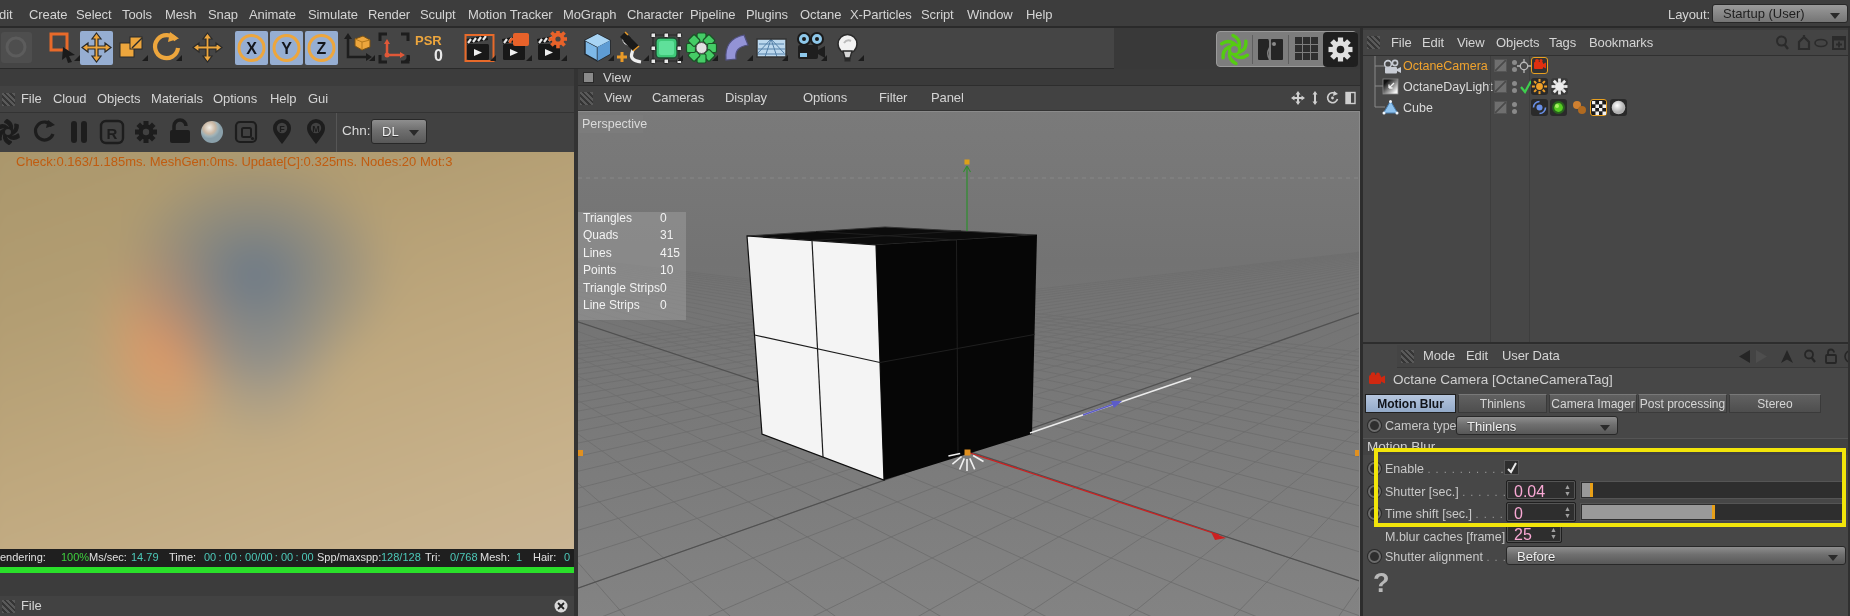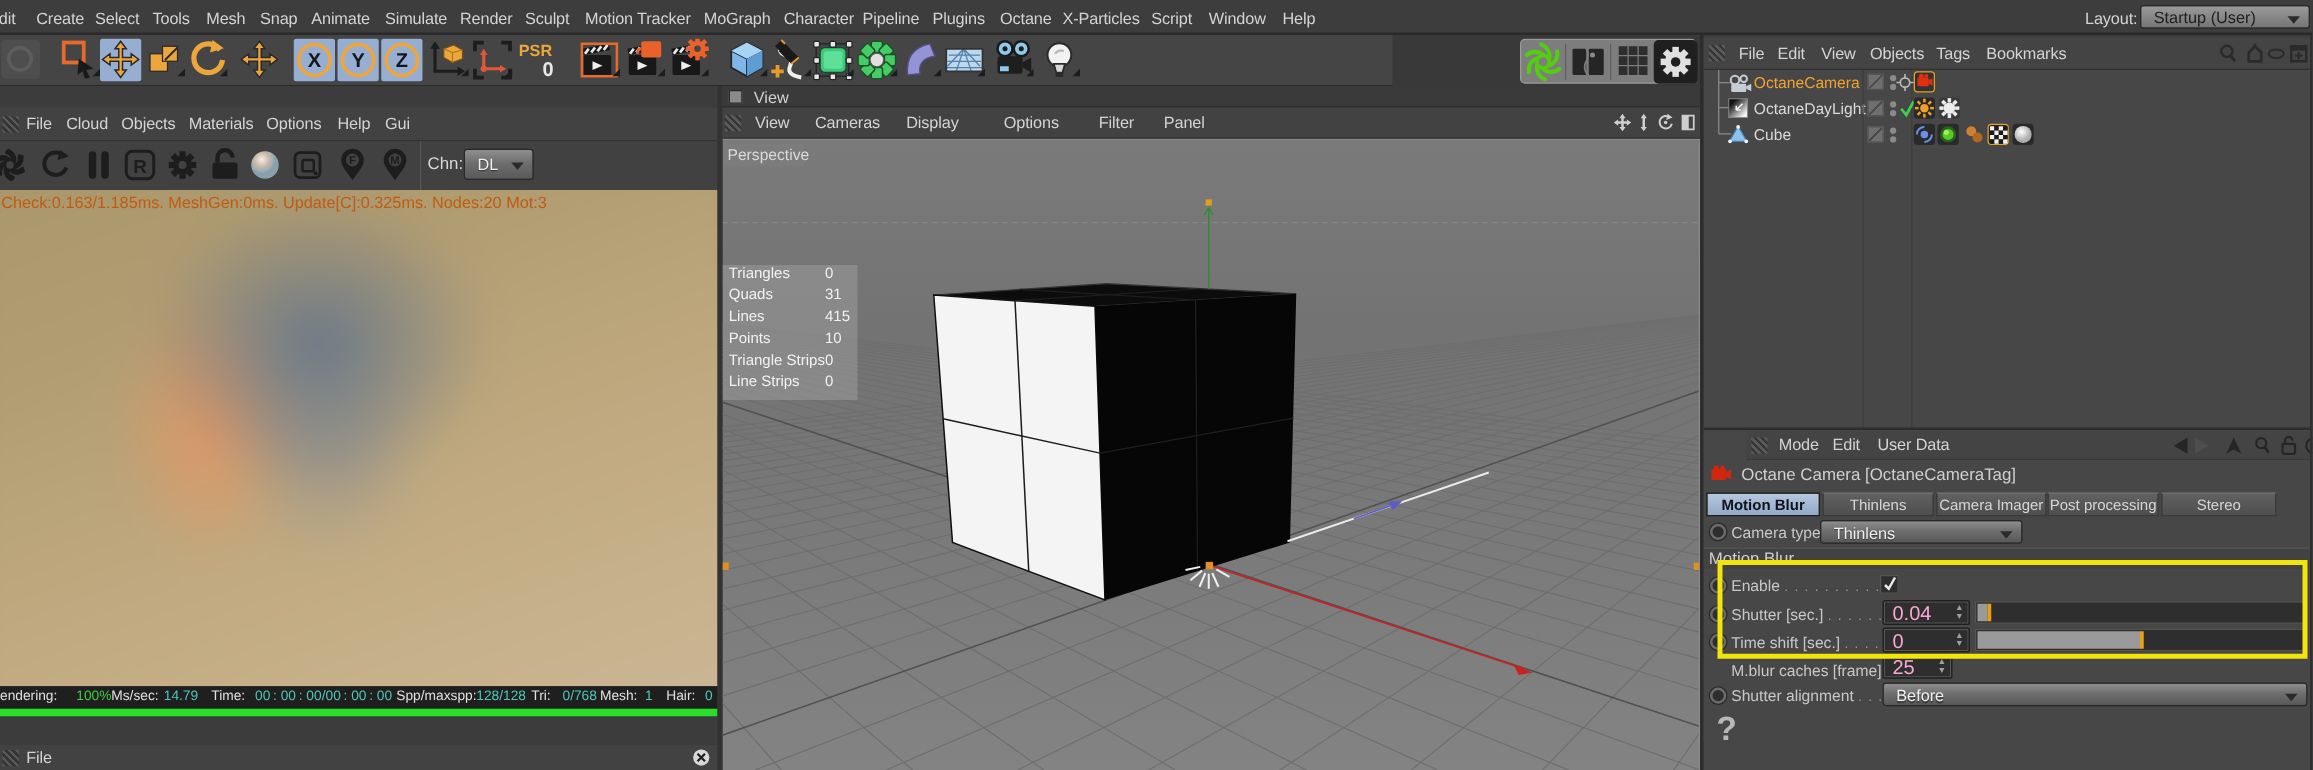--- a/index.html
+++ b/index.html
@@ -367,21 +367,21 @@
           </svg></div>
         <div class="abs" style="left:336px;top:0;width:1px;height:39px;background:#565656;"></div>
         <span class="abs" style="left:342px;top:10px;color:#d8d8d8;font-size:13.5px;">Chn:</span>
         <div class="ddl" style="left:371px;top:6px;width:56px;height:25px;">
           <span class="t" style="top:4px;">DL</span>
           <span class="a"></span>
         </div>
       </div>
       <div class="abs" style="left:0;top:83px;width:574px;height:397px;overflow:hidden;">
         <div class="abs" style="left:-40px;top:-40px;width:660px;height:480px;background:radial-gradient(178px 150px at 295px 162px, rgba(92,113,140,0.85), rgba(92,113,140,0) 78%) no-repeat,radial-gradient(105px 115px at 302px 248px, rgba(128,136,150,0.52), rgba(128,136,150,0) 75%) no-repeat,radial-gradient(100px 150px at 208px 228px, rgba(232,150,98,0.9), rgba(232,150,98,0) 74%) no-repeat,linear-gradient(160deg,#a8956a, #b29d72 30%, #bfa87e 55%, #c8b28c 80%, #cbb79a);filter:blur(17px);"></div>
-        <span class="abs" style="left:1px;top:2px;color:#c05c10;font-size:13px;">Check:0.163/1.185ms. MeshGen:0ms. Update[C]:0.325ms. Nodes:20 Mot:3</span>
+        <span class="abs" style="left:16px;top:2px;color:#c05c10;font-size:13px;">Check:0.163/1.185ms. MeshGen:0ms. Update[C]:0.325ms. Nodes:20 Mot:3</span>
       </div>
       <div class="abs" style="left:0;top:480px;width:574px;height:18px;background:#1f1f1f;">
         <span class="abs" style="left:0px;top:2px;white-space:nowrap;font-size:11px;color:#e0e0e0;">endering:</span>
         <span class="abs" style="left:61px;top:2px;white-space:nowrap;font-size:11px;color:#3ecf3e;">100%</span>
         <span class="abs" style="left:89px;top:2px;white-space:nowrap;font-size:11px;color:#e0e0e0;">Ms/sec:</span>
         <span class="abs" style="left:131px;top:2px;white-space:nowrap;font-size:11px;color:#4cc8b8;">14.79</span>
         <span class="abs" style="left:169px;top:2px;white-space:nowrap;font-size:11px;color:#e0e0e0;">Time:</span>
         <span class="abs" style="left:204px;top:2px;white-space:nowrap;font-size:11px;color:#4cc8b8;">00 : 00 : 00/00 : 00 : 00</span>
         <span class="abs" style="left:317px;top:2px;white-space:nowrap;font-size:11px;color:#e0e0e0;">Spp/maxspp:</span>
         <span class="abs" style="left:381px;top:2px;white-space:nowrap;font-size:11px;color:#4cc8b8;">128/128</span>

